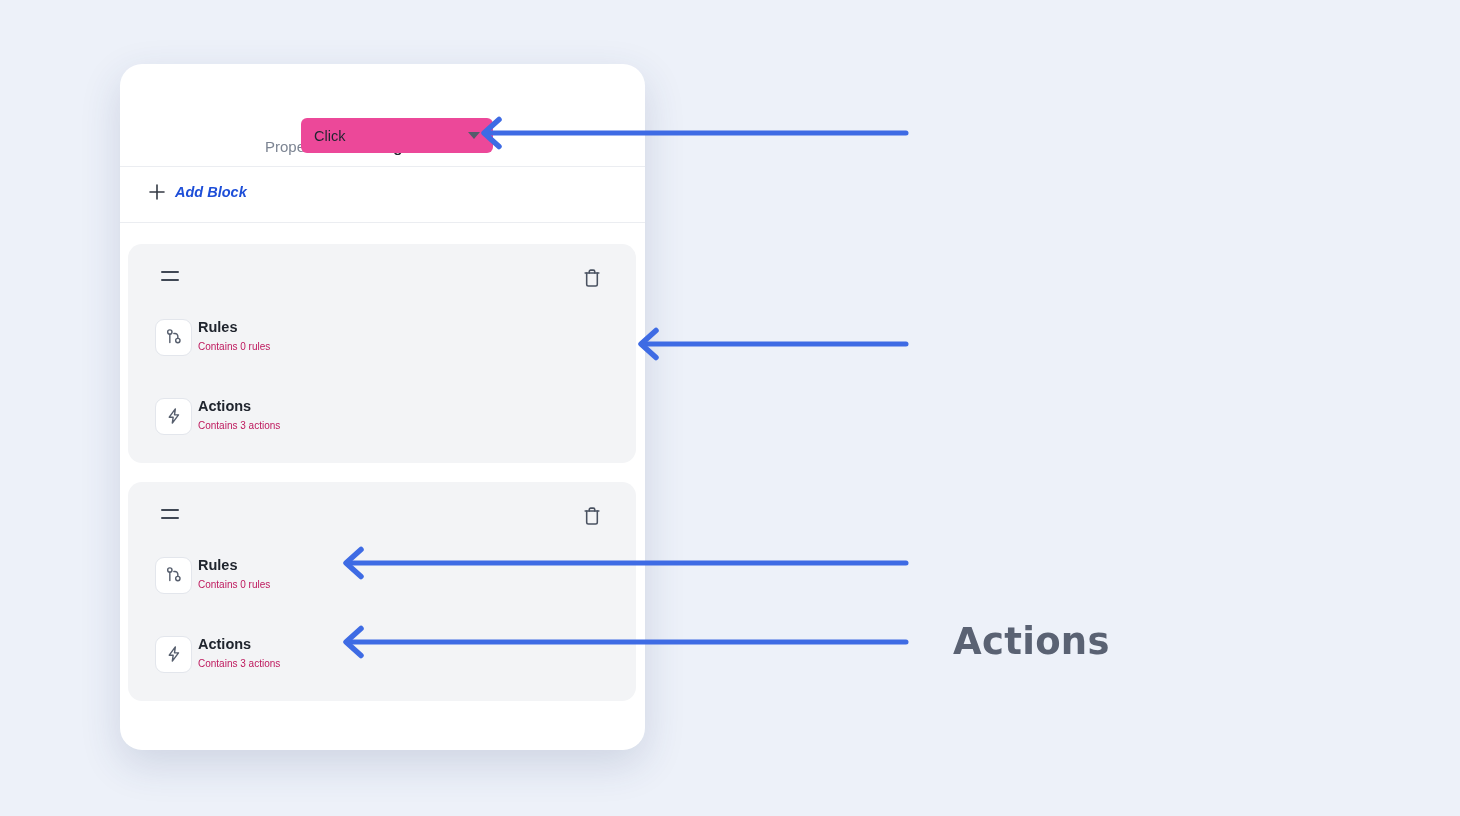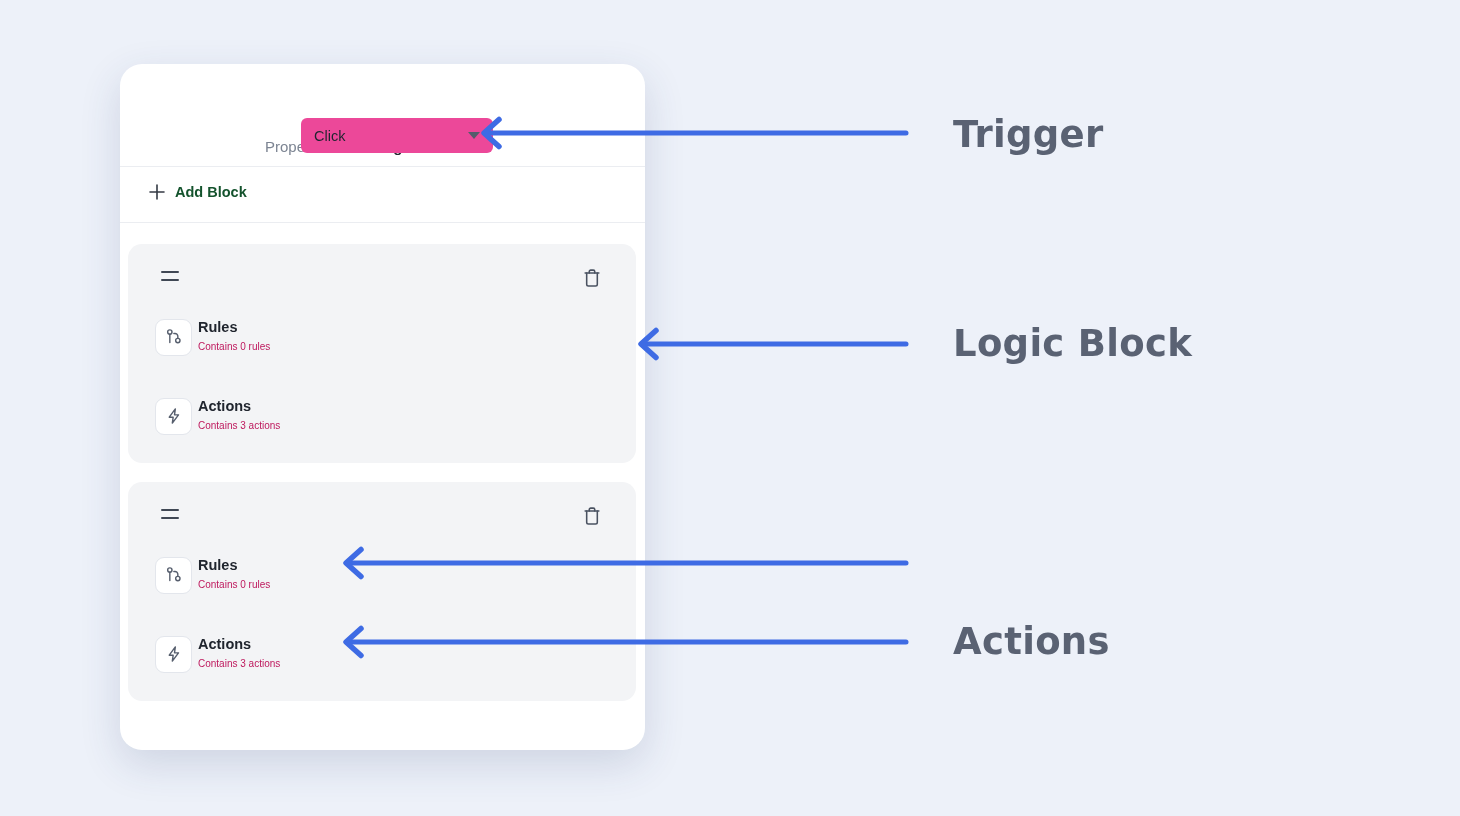--- a/index.html
+++ b/index.html
@@ -39,21 +39,21 @@
 
   .divider { position:absolute; left:120px; width:525px; height:1px; background:#ebedf1; }
   .divider.d1 { top:166px; }
   .divider.d2 { top:222px; }
 
   .add-block {
     position:absolute; left:148px; top:183px;
     display:flex; align-items:center; gap:9px;
     cursor:pointer;
   }
-  .add-block .label { font-size:14.5px; font-weight:bold; color:#14532d; }
+  .add-block .label { font-size:14.5px; font-weight:bold; color:#1d4ed8;font-style:italic; }
   .add-block svg { display:block; }
 
   
   .card {
     position:absolute; left:128px; width:508px; height:219px;
     background:#f3f4f6; border-radius:14px;
   }
   .card.c1 { top:244px; }
   .card.c2 { top:482px; }
 
@@ -214,17 +214,15 @@
     <g stroke="#3e6be4" stroke-width="5" fill="none" stroke-linecap="round" stroke-linejoin="round">
       <path d="M352 563 H 906"></path>
       <polyline points="361,549.5 346,563 361,576.5" stroke-width="5.5"></polyline>
     </g>
     <g stroke="#3e6be4" stroke-width="5" fill="none" stroke-linecap="round" stroke-linejoin="round">
       <path d="M352 642 H 906"></path>
       <polyline points="361,628.5 346,642 361,655.5" stroke-width="5.5"></polyline>
     </g>
   </svg>
 
-  <div class="callout trigger">Trigger</div>
-  <div class="callout logicblock">Logic Block</div>
   <div class="callout actionslbl">Actions</div>
 
 </div>
 
 </body></html>

